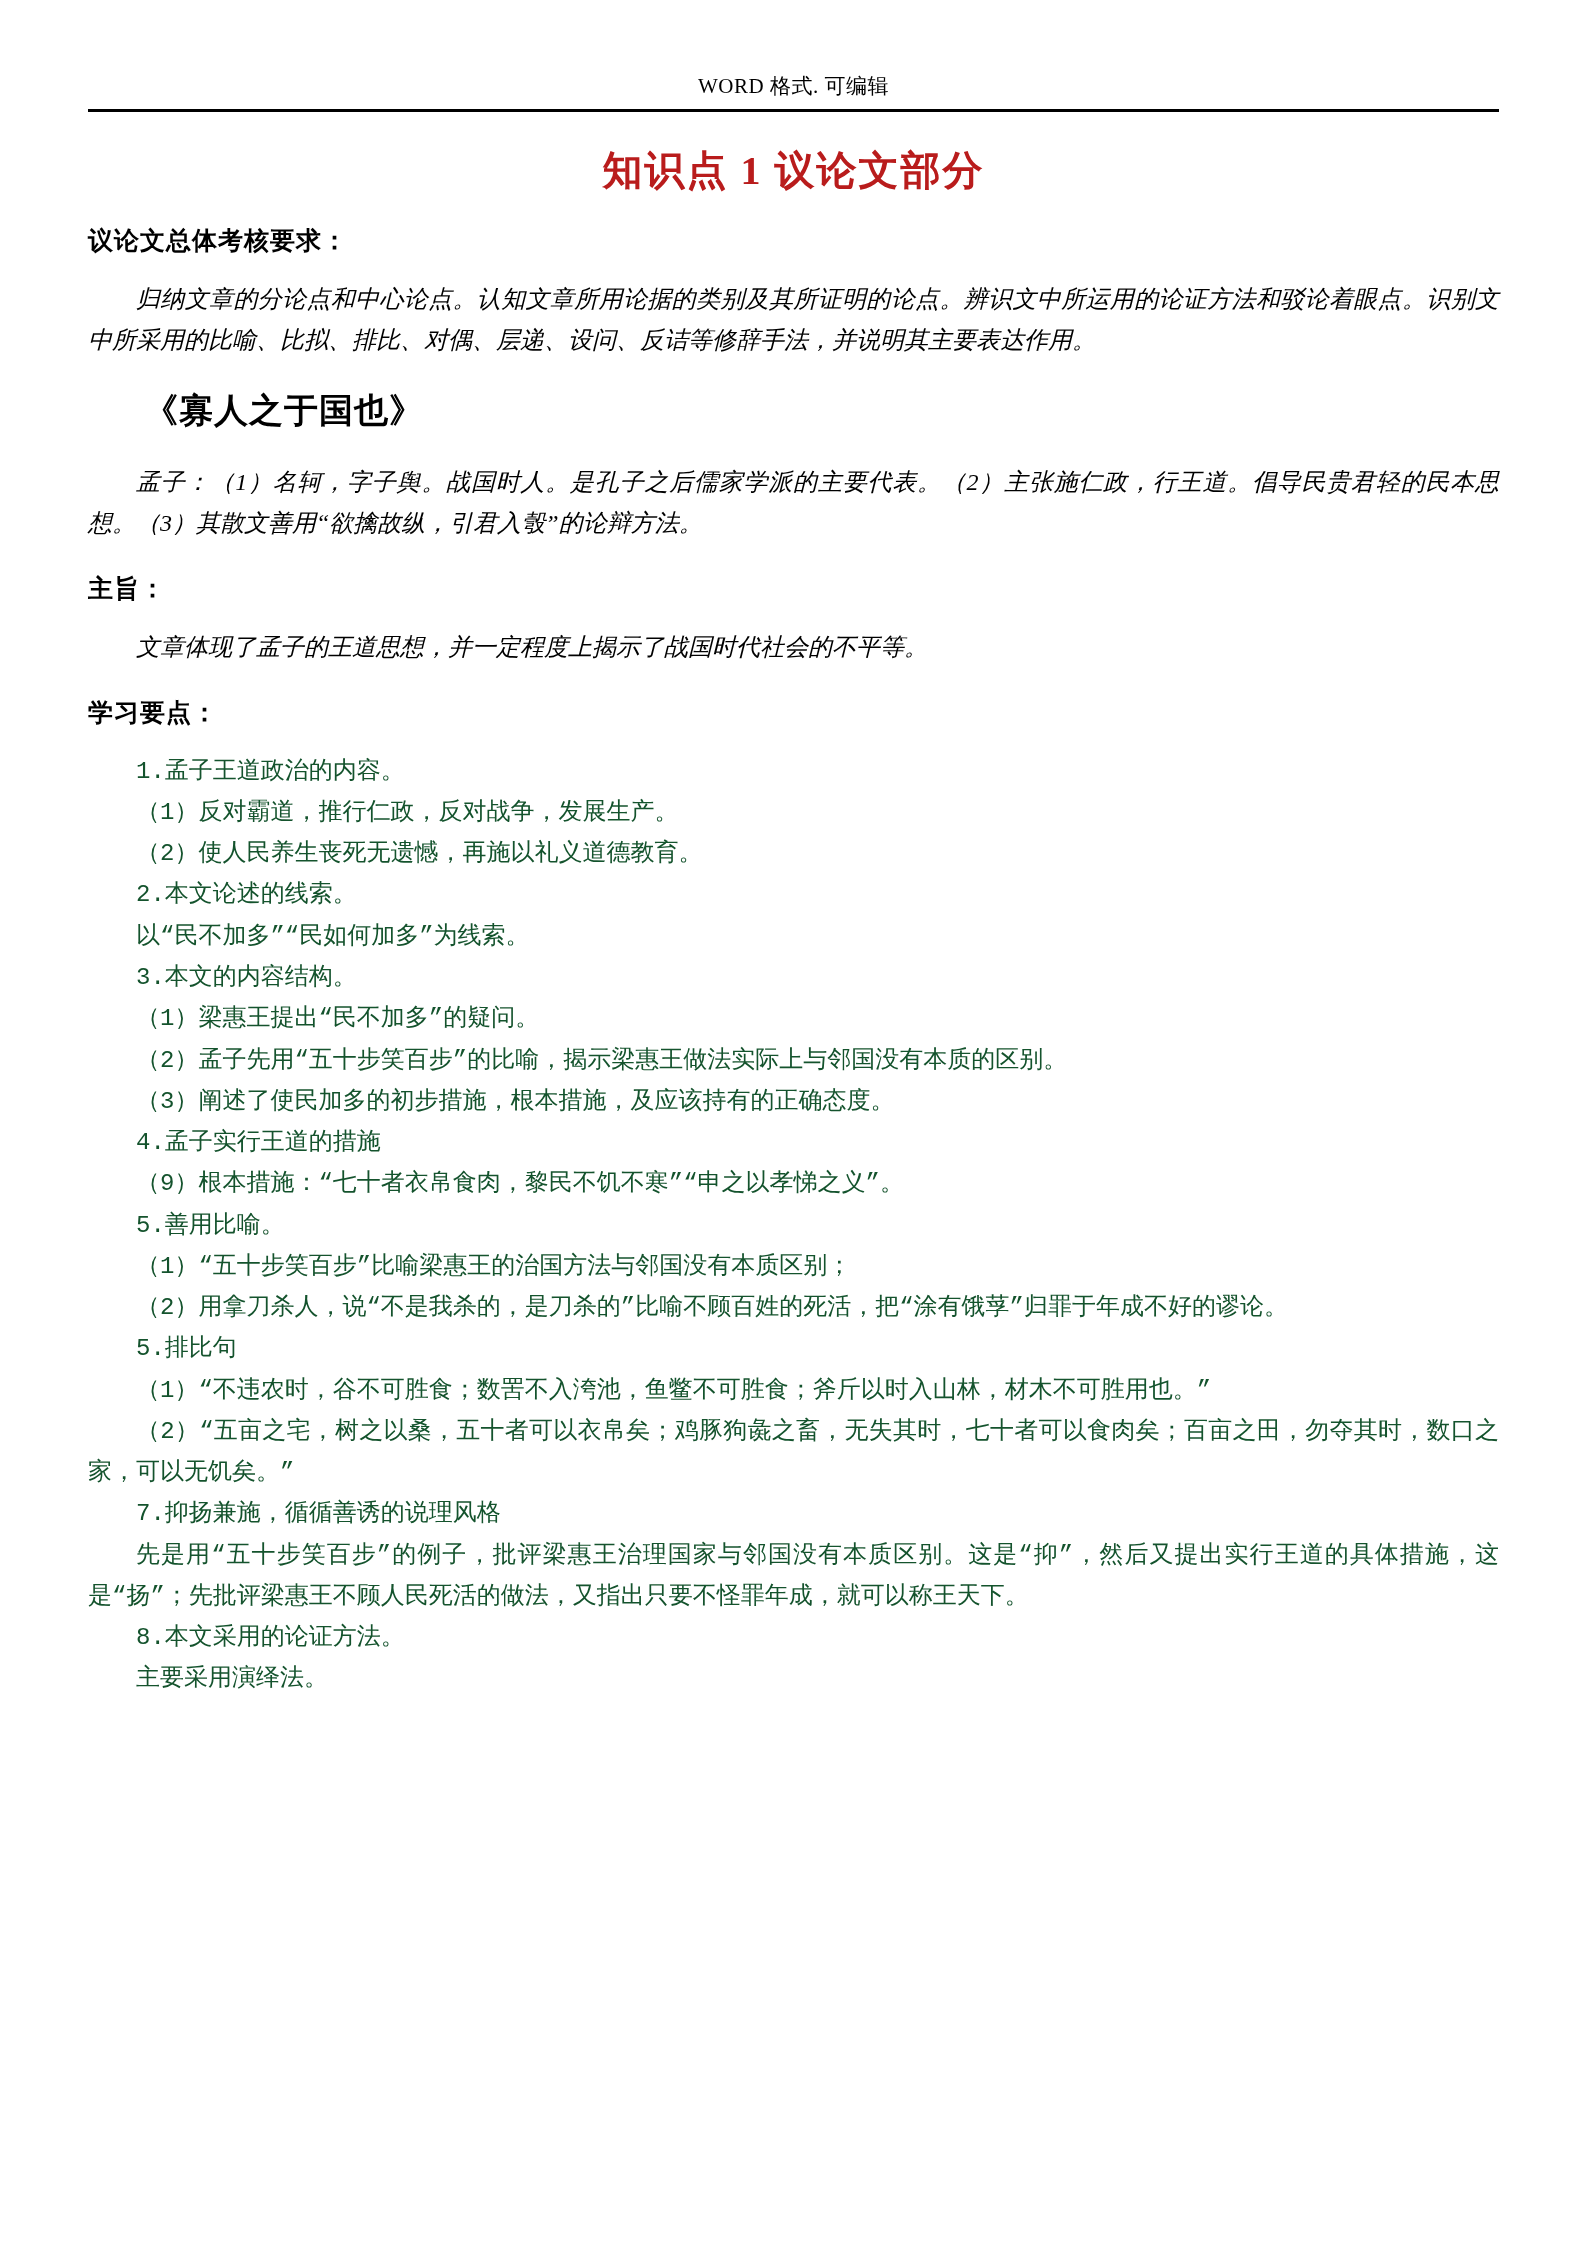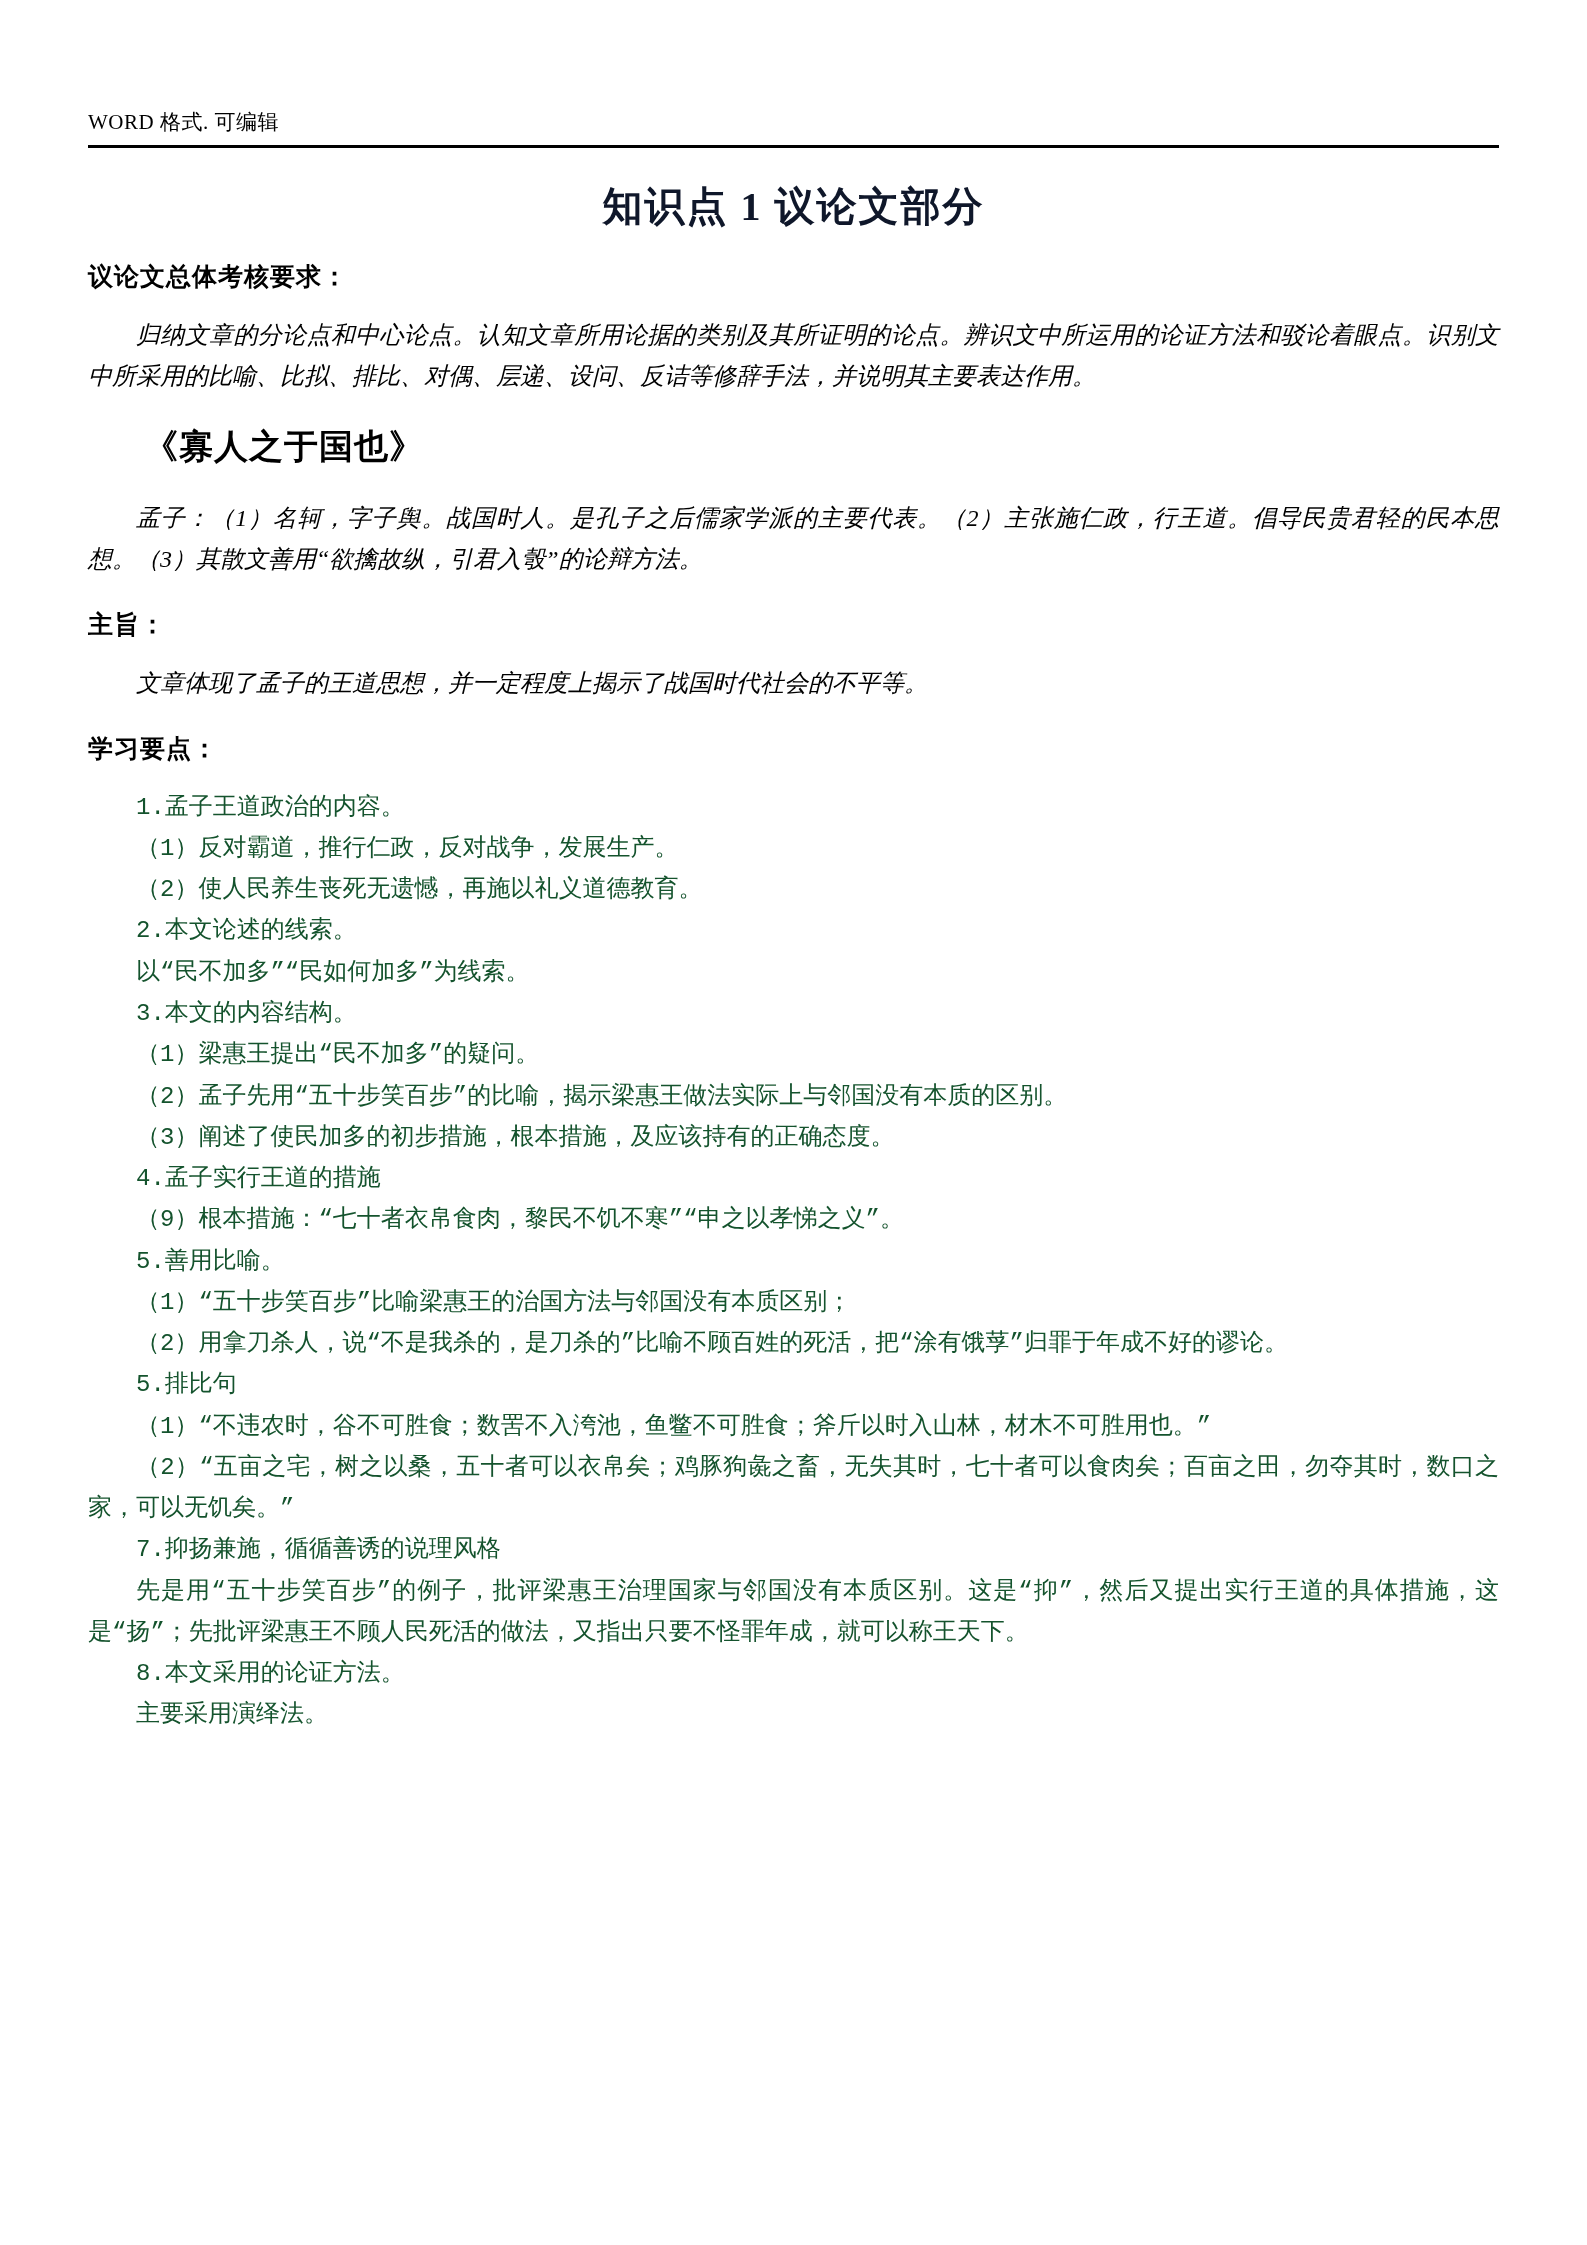--- a/index.html
+++ b/index.html
@@ -17,41 +17,42 @@
   .page {
     position: relative;
     width: 1587px;
     height: 2245px;
     box-sizing: border-box;
     padding: 0 88px;
   }
 
   
   .header {
-    padding-top: 110px;
+    padding-top: 74px;
+    text-align: center;
   }
   .header-text {
     font-family: "Liberation Serif", "DejaVu Serif", serif;
     font-size: 21px;
     line-height: 1.2;
     letter-spacing: 0.5px;
     color: #000;
   }
   .header-rule {
     margin-top: 10px;
     border: 0;
     border-top: 3.5px solid #000;
     width: 100%;
   }
 
   
   .doc-title {
     margin-top: 34px;
     text-align: center;
-    color: #0f172a;
+    color: #b91c1c;
     font-family: "Liberation Serif", "DejaVu Serif", serif;
     font-weight: bold;
     font-size: 40px;
     letter-spacing: 2px;
     line-height: 1.25;
   }
 
   
   .section-heading {
     margin-top: 28px;

